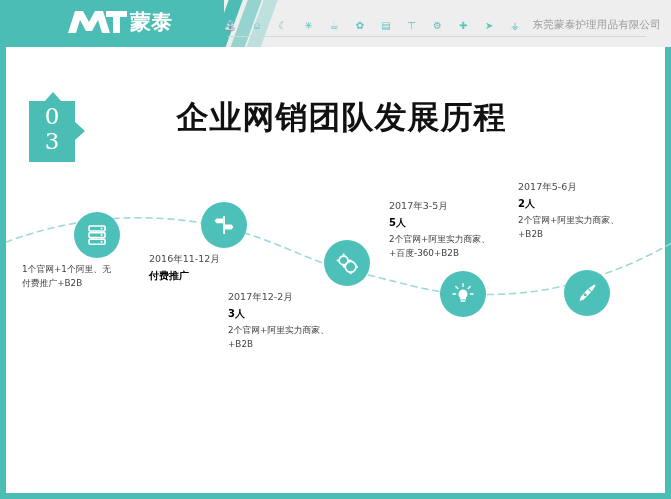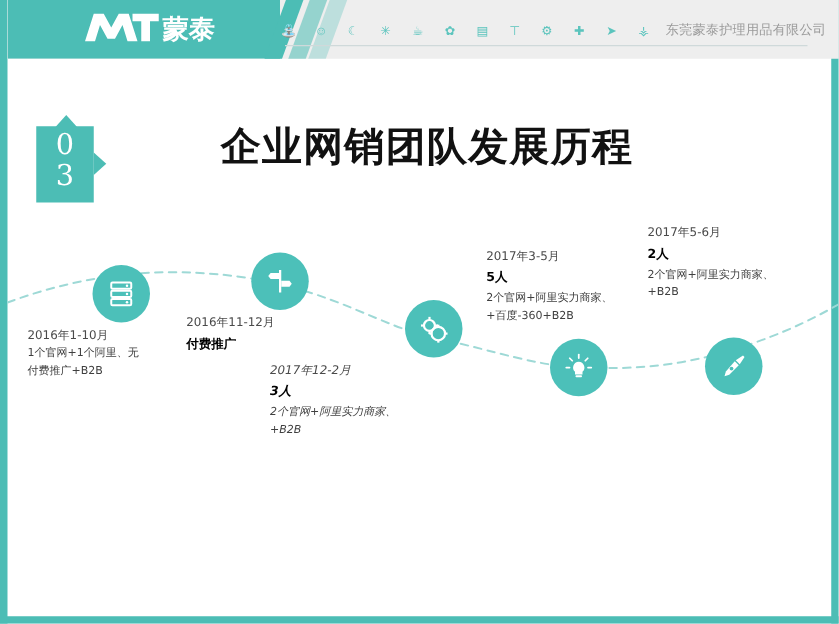--- a/index.html
+++ b/index.html
@@ -20,21 +20,21 @@
   .header-skew{position:absolute;top:-6px;width:14px;height:60px;
                background:#4cbdb5;transform:skewX(-20deg);}
   .hs1{left:214px;}
   .hs2{left:233px;opacity:.55;}
   .hs3{left:249px;opacity:.30;}
 
   .logo{position:absolute;left:60px;top:10px;height:28px;
         display:flex;align-items:center;gap:2px;}
   .logo-mt{display:block;}
   .logo-cn{color:#ffffff;font-size:21px;font-weight:bold;letter-spacing:0px;
-           line-height:26px;font-family:Liberation Sans, sans-serif;}
+           line-height:26px;font-family:Liberation Mono, monospace;}
 
   .hdr-icons{position:absolute;left:218px;top:18px;width:298px;height:16px;
              display:flex;align-items:center;justify-content:space-between;}
   .hdr-icons .hicon{color:#5bc4bd;font-size:10px;line-height:10px;
                     width:14px;text-align:center;}
   .hdr-rule{position:absolute;left:222px;top:36px;width:418px;height:1px;
             background:#cfd9da;}
   .hdr-company{position:absolute;right:16px;top:17px;color:#9a9a9a;
                font-size:10.5px;line-height:14px;letter-spacing:.2px;
                font-family:"DejaVu Sans",sans-serif;}
@@ -138,21 +138,20 @@
       <svg width="24" height="24" viewBox="0 0 24 24">
         <rect x="4" y="3" width="16" height="5" rx="1" fill="none" stroke="#ffffff" stroke-width="1.6"></rect>
         <rect x="4" y="9.6" width="16" height="5" rx="1" fill="none" stroke="#ffffff" stroke-width="1.6"></rect>
         <rect x="4" y="16.2" width="16" height="5" rx="1" fill="none" stroke="#ffffff" stroke-width="1.6"></rect>
         <circle cx="16.6" cy="5.5" r="1" fill="#ffffff"></circle>
         <circle cx="16.6" cy="12.1" r="1" fill="#ffffff"></circle>
         <circle cx="16.6" cy="18.7" r="1" fill="#ffffff"></circle>
       </svg>
     </div>
     <div class="cap center" style="left:16px;top:92px;">
-      <div class="date">2016年1-10月</div>
       <div class="desc">1个官网+1个阿里、无</div>
       <div class="desc">付费推广+B2B</div>
     </div>
 
     <div class="node" style="left:195px;top:32px;">
       <svg width="24" height="24" viewBox="0 0 24 24">
         <rect x="11.2" y="3" width="1.8" height="18" fill="#ffffff"></rect>
         <path d="M11.2 5.4 L4.5 5.4 L2.6 7.8 L4.5 10.2 L11.2 10.2 Z" fill="#ffffff"></path>
         <path d="M13 11.6 L19.6 11.6 L21.4 14 L19.6 16.4 L13 16.4 Z" fill="#ffffff"></path>
       </svg>
@@ -171,21 +170,21 @@
           <rect x="7.4" y="13.4" width="1.7" height="2.2"></rect>
           <rect x="1.7" y="8.2" width="2.2" height="1.7"></rect>
           <rect x="12.6" y="8.2" width="2.2" height="1.7"></rect>
           <rect x="14.2" y="8.4" width="1.7" height="2.2"></rect>
           <rect x="14.2" y="20" width="1.7" height="2.2"></rect>
           <rect x="8.2" y="14.4" width="2.2" height="1.7"></rect>
           <rect x="19.9" y="14.4" width="2.2" height="1.7"></rect>
         </g>
       </svg>
     </div>
-    <div class="cap center" style="left:210px;top:120px;font-style:italic;">
+    <div class="cap center" style="left:222px;top:120px;">
       <div class="date">2017年12-2月</div>
       <div class="people big">3人</div>
       <div class="desc">2个官网+阿里实力商家、</div>
       <div class="desc">+B2B</div>
     </div>
 
     <div class="node" style="left:434px;top:101px;">
       <svg width="24" height="24" viewBox="0 0 24 24">
         <path d="M12 7.4 a4.6 4.6 0 0 1 3 8 v2.1 h-6 v-2.1 a4.6 4.6 0 0 1 3 -8 Z" fill="#ffffff"></path>
         <rect x="9.4" y="18.2" width="5.2" height="1.5" rx=".7" fill="#ffffff"></rect>

